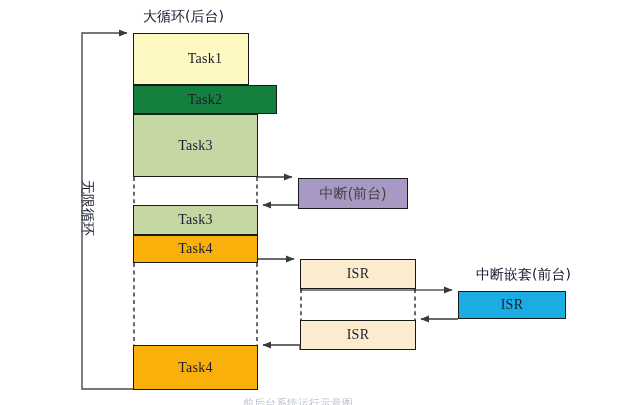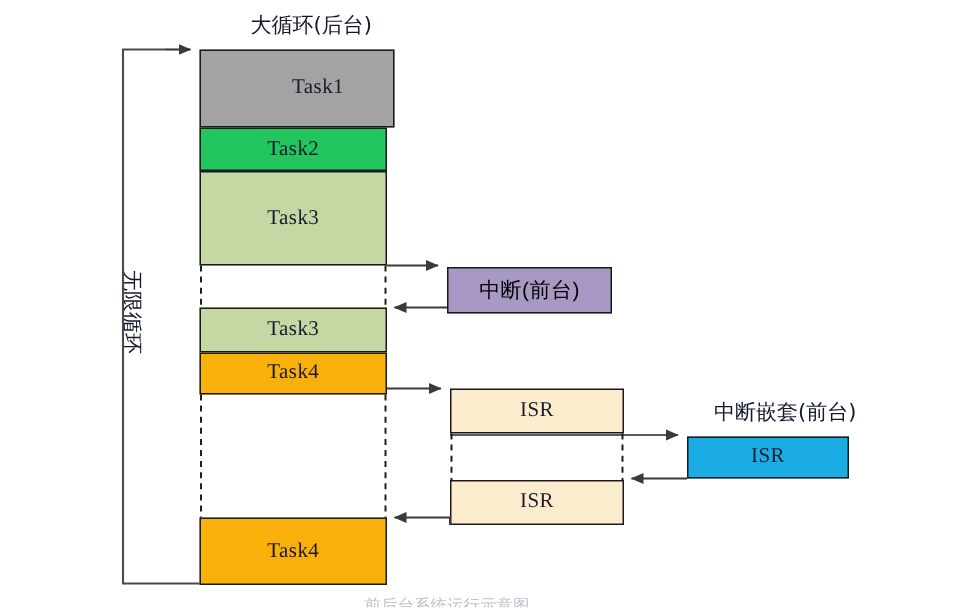--- a/index.html
+++ b/index.html
@@ -25,21 +25,21 @@
     align-items: center;
     justify-content: center;
     font-family: "Liberation Serif", "DejaVu Serif", serif;
     font-size: 14px;
     color: #1b1b2f;
     letter-spacing: 0.3px;
   }
   .cjk {
     font-family: Liberation Sans, sans-serif;
     font-size: 14px;
-    color: #000000;
+    color: #404040;
   }
   .label {
     position: absolute;
     font-family: "DejaVu Sans", "Liberation Sans", sans-serif;
     font-size: 14px;
     color: #13182b;
     white-space: nowrap;
   }
   .vlabel {
     position: absolute;
@@ -65,27 +65,27 @@
     color: #5b6b86;
     white-space: nowrap;
     opacity: 0.42;
   }
 </style>
 </head>
 <body>
 
 <div id="diagram">
 
-  <div class="label" style="left:143px; top:8px;margin-left:24px;">大循环(后台)</div>
+  <div class="label" style="left:143px; top:8px;">大循环(后台)</div>
 
   <div class="vlabel" style="left:96px; top:180px;">无限循环</div>
 
-  <div class="box" style="left:133px; top:33px; width:130px; height:52px; background:#a3a3a3;padding-left:28px;">Task1</div>
+  <div class="box" style="left:133px; top:33px; width:116px; height:52px; background:#fef9c3;padding-left:28px;">Task1</div>
 
-  <div class="box" style="left:133px; top:85px; width:125px; height:29px; background:#22c55e;">Task2</div>
+  <div class="box" style="left:133px; top:85px; width:144px; height:29px; background:#15803d;">Task2</div>
 
   <div class="box" style="left:133px; top:114px; width:125px; height:63px; background:#c5d8a4;">Task3</div>
 
   <div class="box" style="left:133px; top:205px; width:125px; height:30px; background:#c5d8a4;">Task3</div>
 
   <div class="box" style="left:133px; top:235px; width:125px; height:28px; background:#f9b00a;">Task4</div>
 
   <div class="box" style="left:133px; top:345px; width:125px; height:45px; background:#f9b00a;">Task4</div>
 
   <div class="box cjk" style="left:298px; top:178px; width:110px; height:31px; background:#a798c4;">中断(前台)</div>

